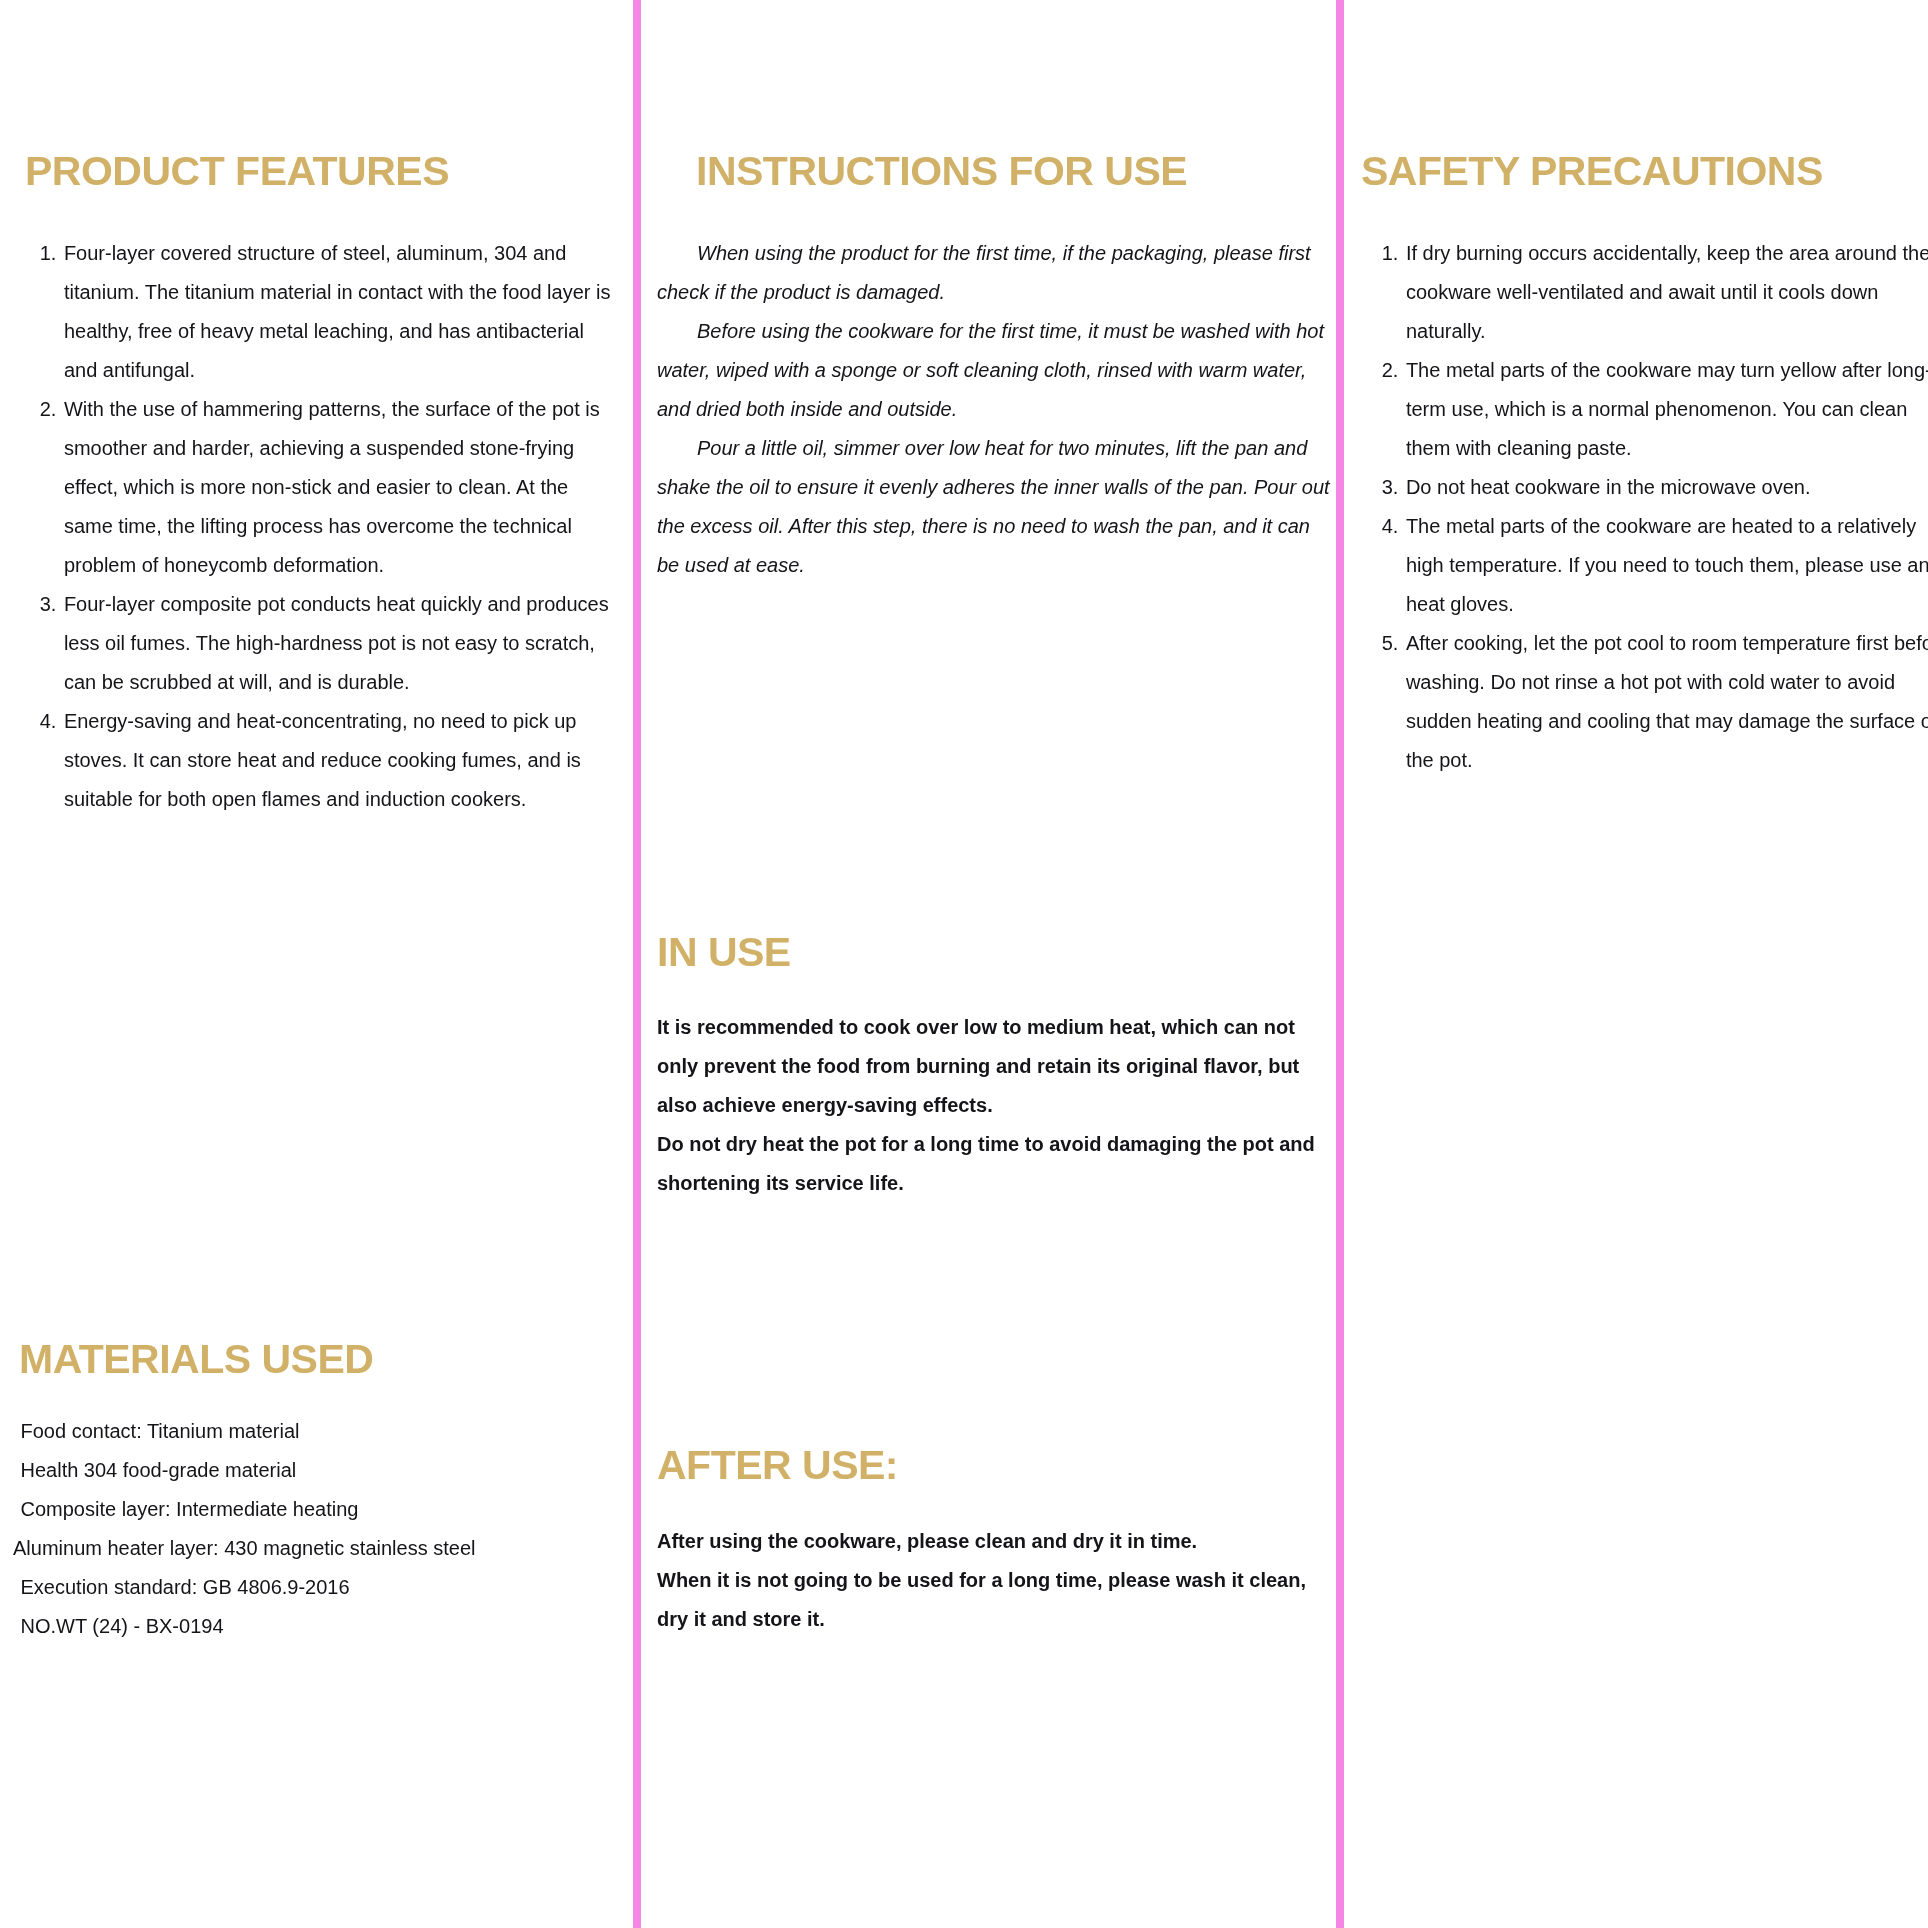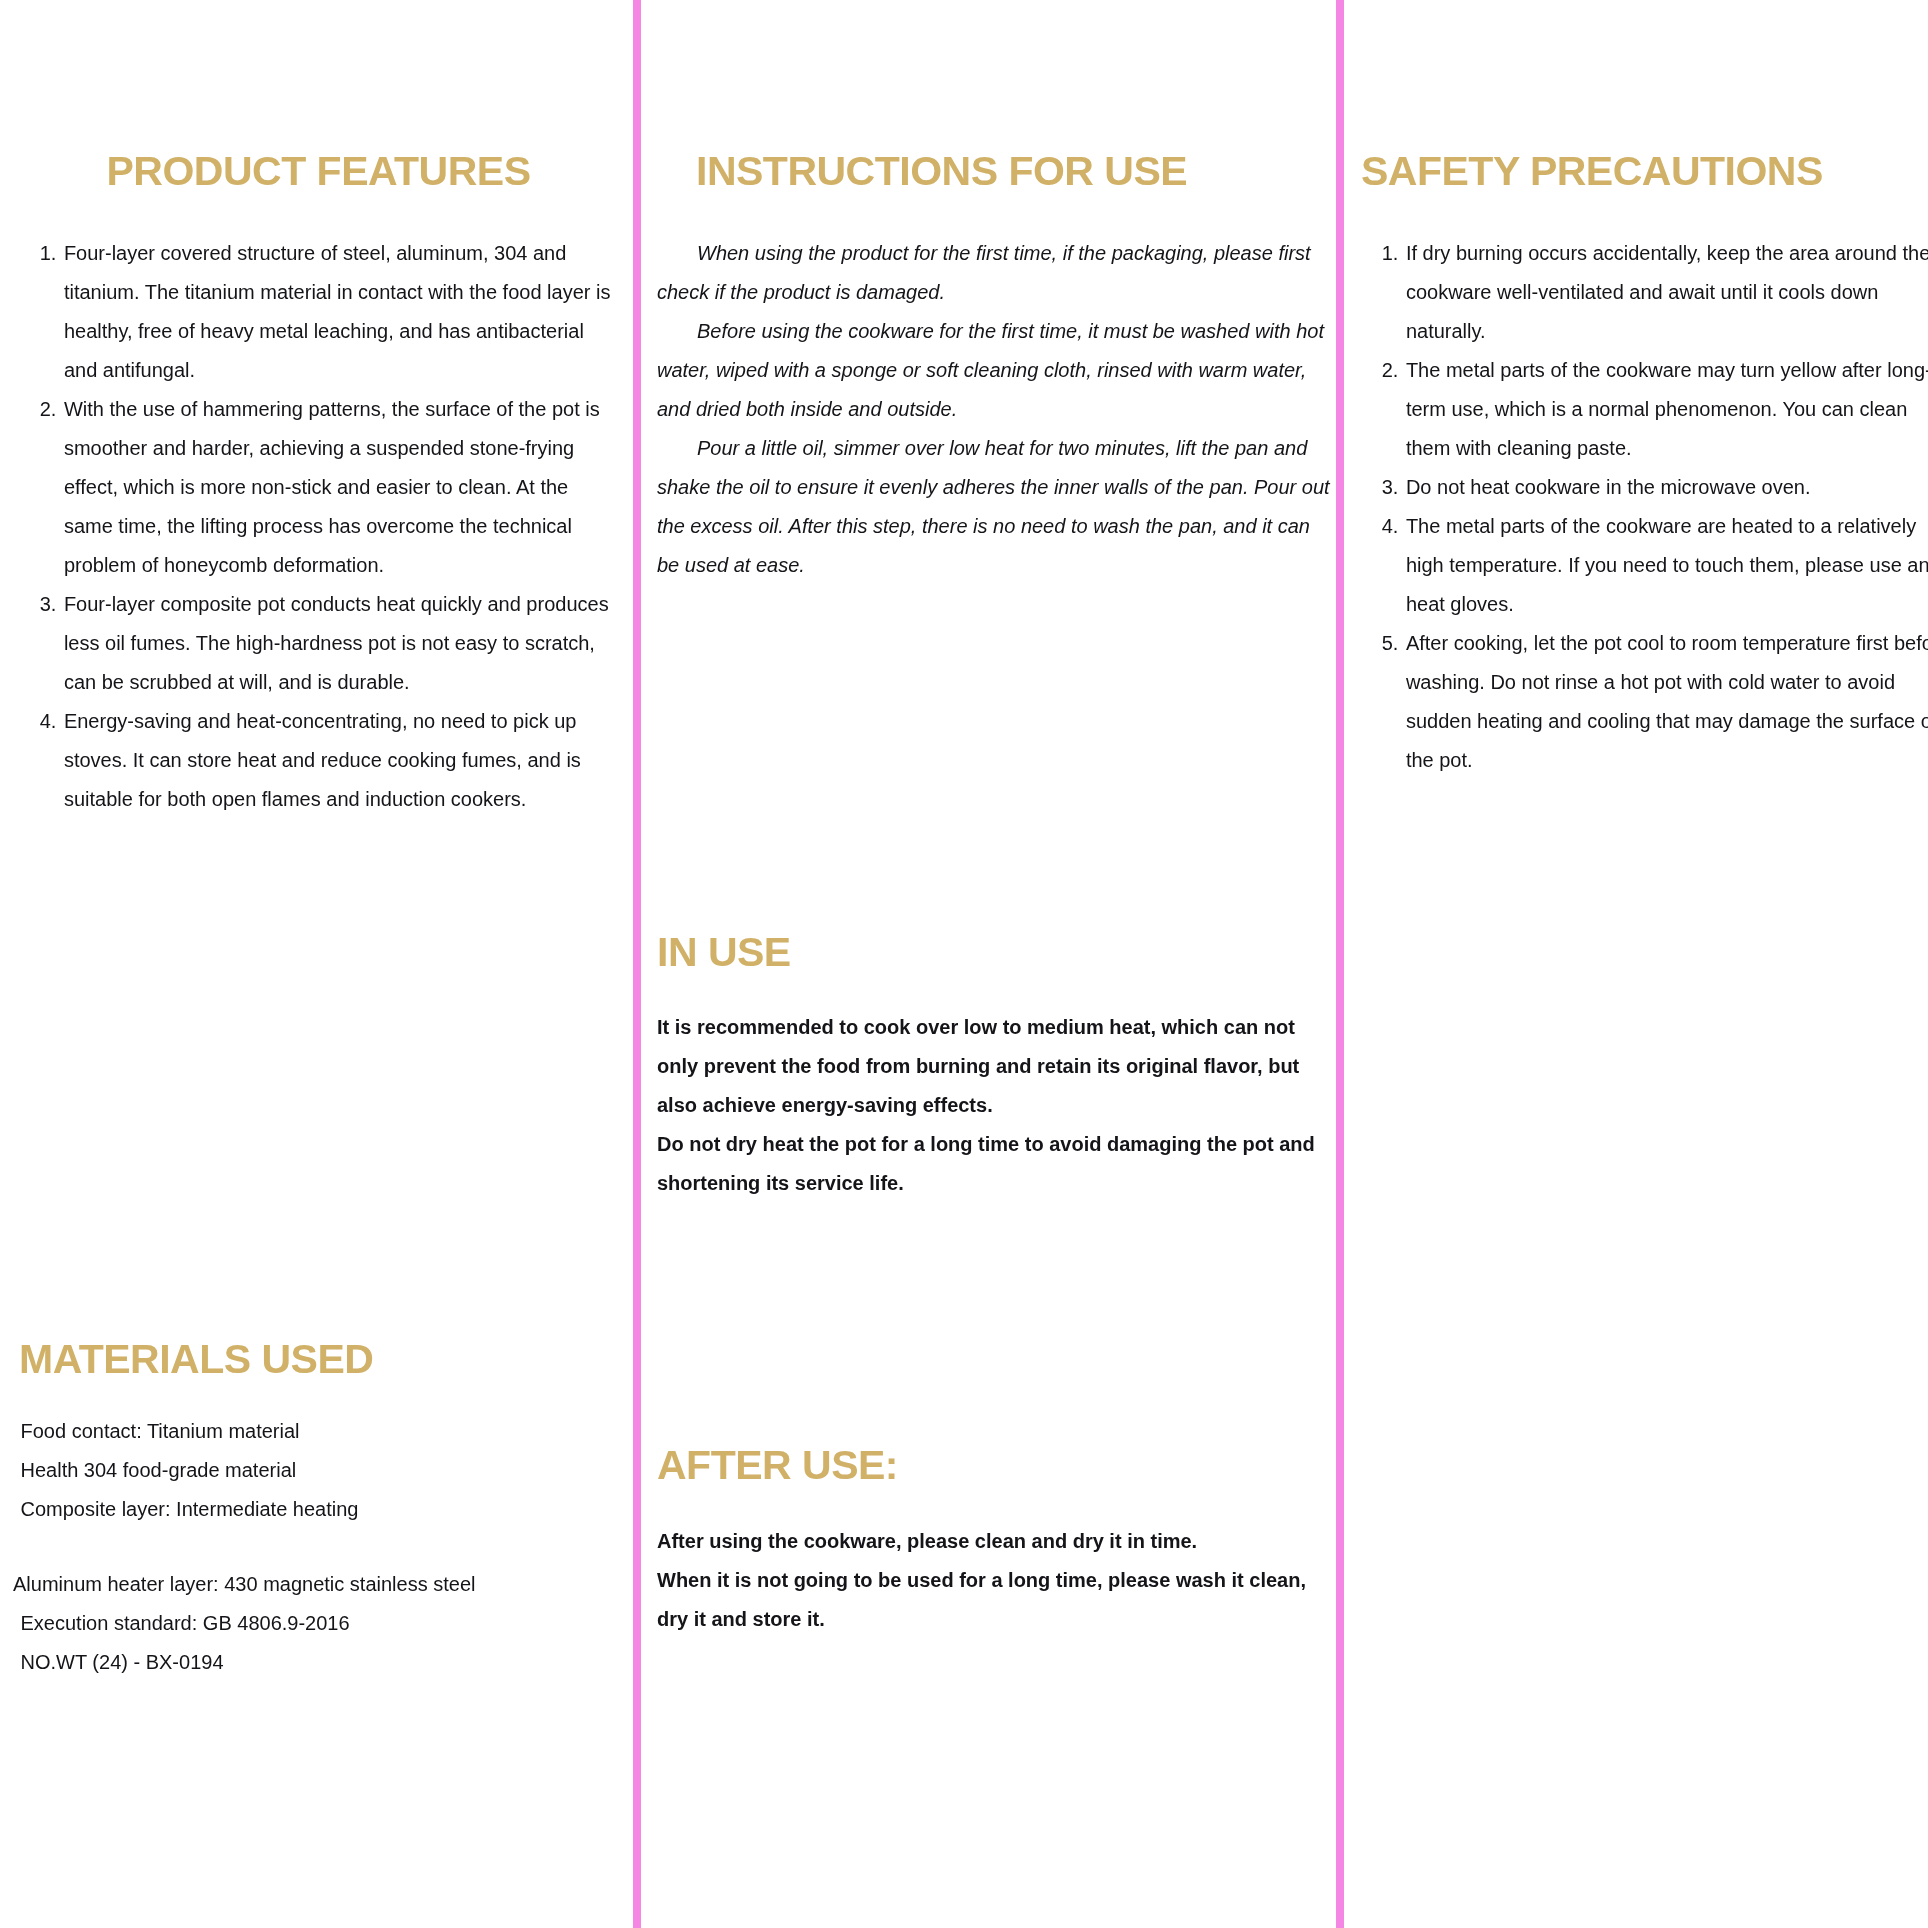--- a/index.html
+++ b/index.html
@@ -56,26 +56,26 @@
     margin: 0;
     text-indent: 40px;
   }
   p.para-flush {
     margin: 0;
     text-indent: 0;
     font-weight: bold;
   }
 
   
-  .pf-heading   { left: 36px;  top: 149px;  width: 565px; text-align: center; }
+  .pf-heading   { left: 25px;  top: 149px;  width: 565px; }
   .pf-list      { left: 19px;  top: 234px;  width: 552px; }
   .mu-heading   { left: 19px;  top: 1337px; width: 565px; }
   .mu-text      { left: 13px;  top: 1412px; width: 584px; }
   .mu-text .mline { padding-left: 7.5px; }
-  .mu-text .mline.flush { padding-left: 0; margin-top: 36px; }
+  .mu-text .mline.flush { padding-left: 0; }
 
   
   .ifu-heading  { left: 696px; top: 149px;  width: 678px; }
   .ifu-paras    { left: 657px; top: 234px;  width: 678px; font-style: italic; }
   .inuse-heading{ left: 657px; top: 930px;  width: 678px; }
   .inuse-paras  { left: 657px; top: 1008px; width: 678px; }
   .au-heading   { left: 657px; top: 1443px; width: 678px; }
   .au-paras     { left: 657px; top: 1522px; width: 684px; }
 
   

